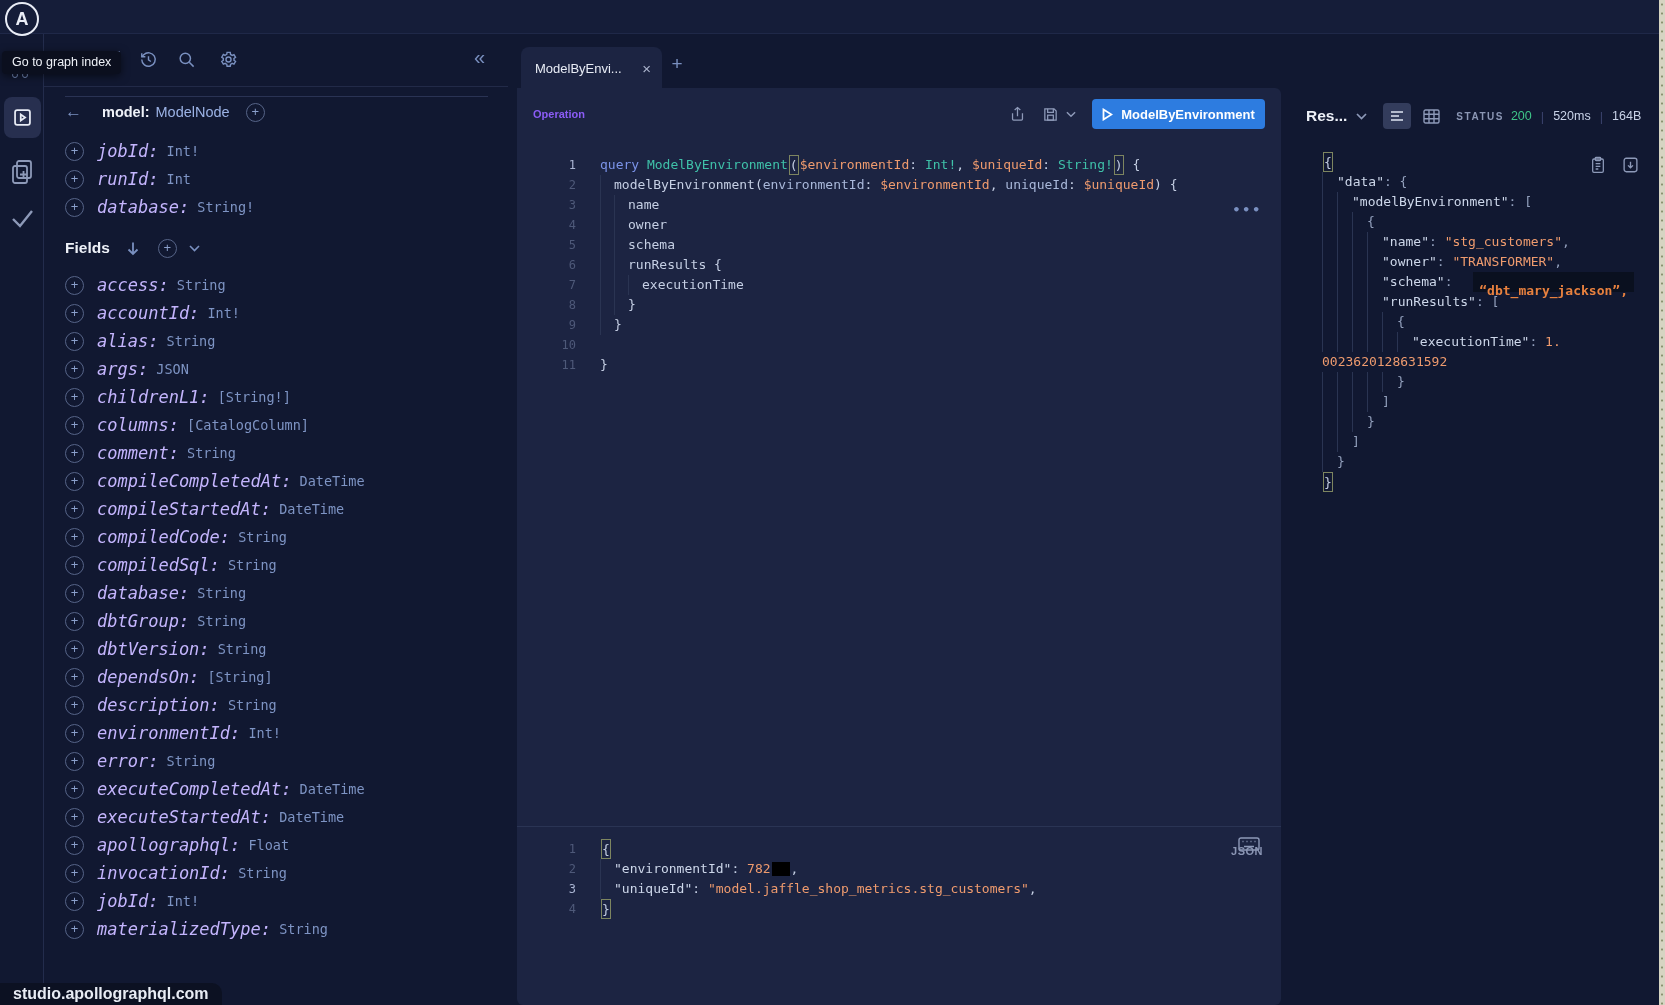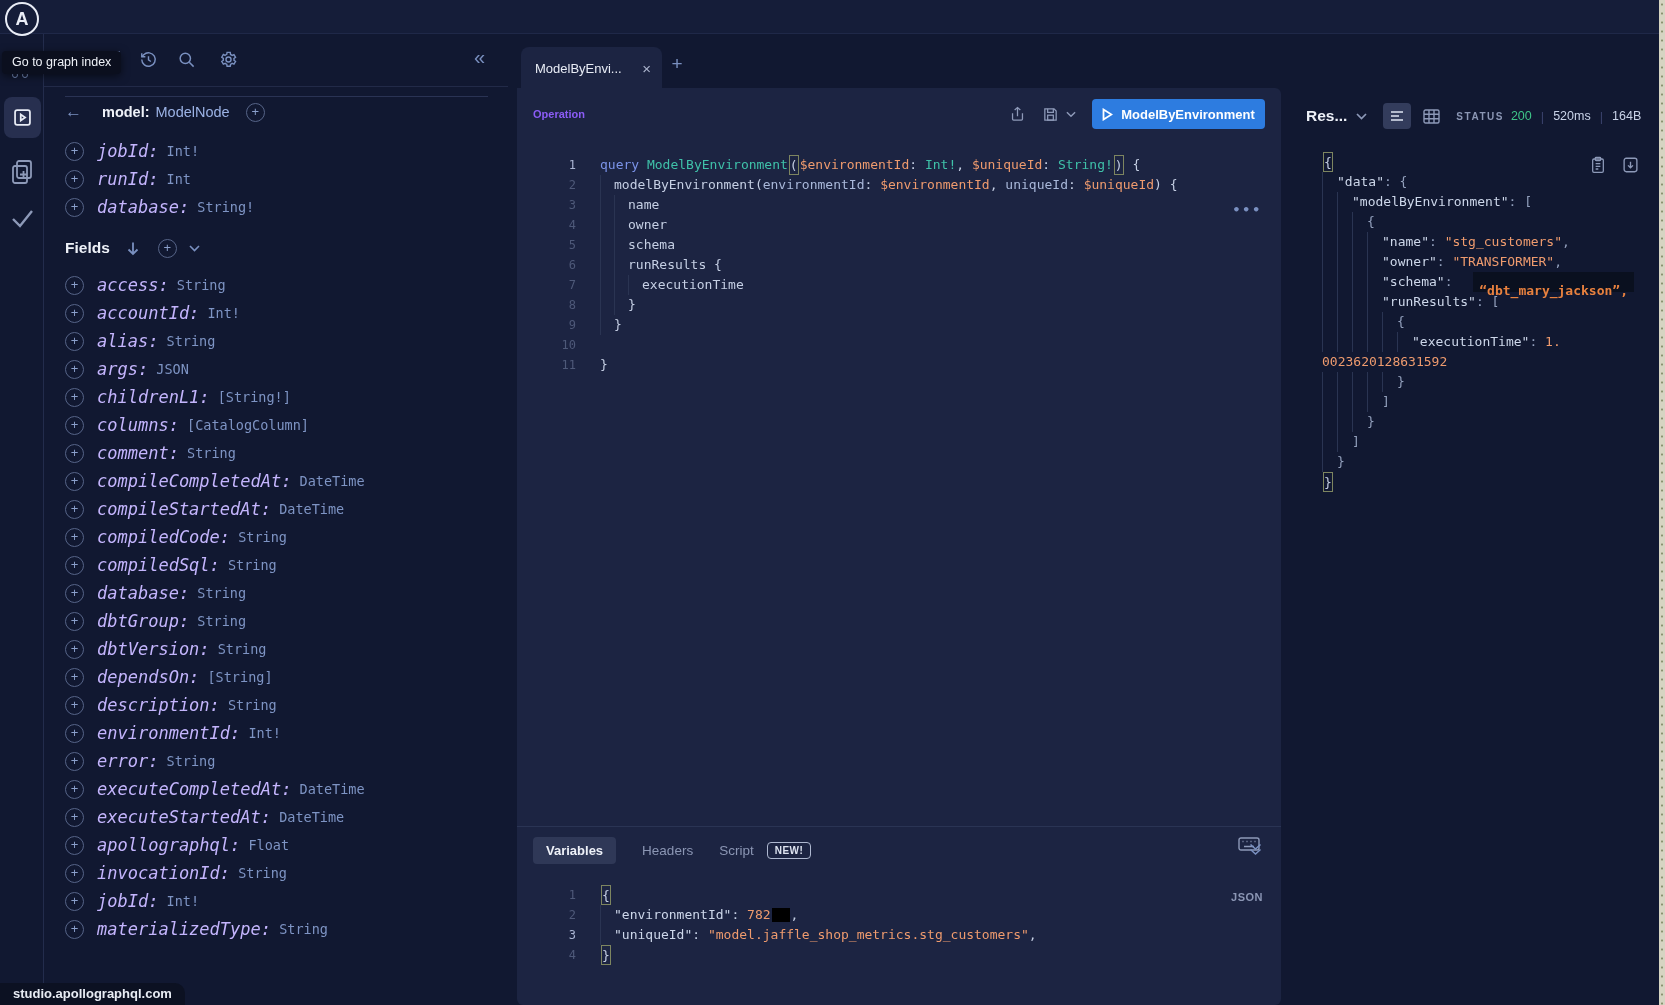--- a/index.html
+++ b/index.html
@@ -104,21 +104,21 @@
   #statuscode { margin-left:7px; font-size:12.5px; color:#3ec488; }
   .vbar { margin:0 9px; color:#39426b; font-size:13px; }
   .respmeta { font-size:12.5px; color:#c9d3e8; }
   #respbody { position:relative; padding-top:8px; padding-left:34px; font-family:"DejaVu Sans Mono","Liberation Mono",monospace; font-size:13px; }
   .rl { display:flex; height:20px; line-height:20px; white-space:pre; }
   .rl .gd { width:15px; }
   #copyicon { position:absolute; left:302px; top:68px; color:#8d99b8; }
   #dlicon { position:absolute; left:334px; top:68px; color:#8d99b8; }
 
   
-  #statuspill { position:absolute; left:0; bottom:0; height:22px; padding:0 13px; background:#0c1122; border-top-right-radius:10px; font-size:13px; font-weight:bold; color:#e8ecf4; line-height:21px; z-index:11; }
+  #statuspill { position:absolute; left:0; bottom:0; height:22px; padding:0 13px; background:#0c1122; border-top-right-radius:10px; font-size:16px; font-weight:bold; color:#e8ecf4; line-height:21px; z-index:11; }
 </style>
 </head>
 <body>
 
 <div id="topbar"></div>
 <div id="logo">
     <span>A</span>
   </div>
 <div id="urlbox">
   <div id="sandboxchip">SANDBOX</div>
@@ -424,32 +424,20 @@
       </div>
     <div id="opoverflow">•••</div>
     <span id="kbdicon">
       <svg width="22" height="14" viewBox="0 0 22 14" fill="none" stroke="currentColor" stroke-width="1.4">
           <rect x="1" y="1" width="20" height="12" rx="2"></rect>
           <path d="M4.5 4.5h1M8.5 4.5h1M12.5 4.5h1M16.5 4.5h1M6 9.5h10" stroke-width="1.6"></path>
         </svg>
     </span>
   </div>
   <div id="carddivider"></div>
-  <div id="vartabs">
-    <span id="varpill">Variables</span>
-    <span class="vtab">Headers</span>
-    <span class="vtab">Script</span>
-    <span id="newbadge">NEW!</span>
-    <span id="dblchevron">
-      <svg width="15" height="15" viewBox="0 0 15 15" fill="none" stroke="currentColor" stroke-width="1.6">
-          <path d="M2.5 2.5L7.5 7l5-4.5"></path>
-          <path d="M2.5 7.5L7.5 12l5-4.5"></path>
-        </svg>
-    </span>
-  </div>
   <div id="varcode">
     <div id="varlines">
         <div class="cl"><span class="ln">1</span><span class="codeseg"><span class="tk-bx">{</span></span></div>
         <div class="cl"><span class="ln">2</span><span class="codeseg"><i class="gd"></i><span class="tk-key">"environmentId"</span><span class="tk-p">: </span><span class="tk-v">782</span><span class="tk-red"></span><span class="tk-p">,</span></span></div>
         <div class="cl"><span class="ln on">3</span><span class="codeseg"><i class="gd"></i><span class="tk-key">"uniqueId"</span><span class="tk-p">: </span><span class="tk-s">"model.jaffle_shop_metrics.stg_customers"</span><span class="tk-p">,</span></span></div>
         <div class="cl"><span class="ln">4</span><span class="codeseg"><span class="tk-bx">}</span></span></div>
       </div>
     <div id="jsonlabel">JSON</div>
   </div>
 </div>

